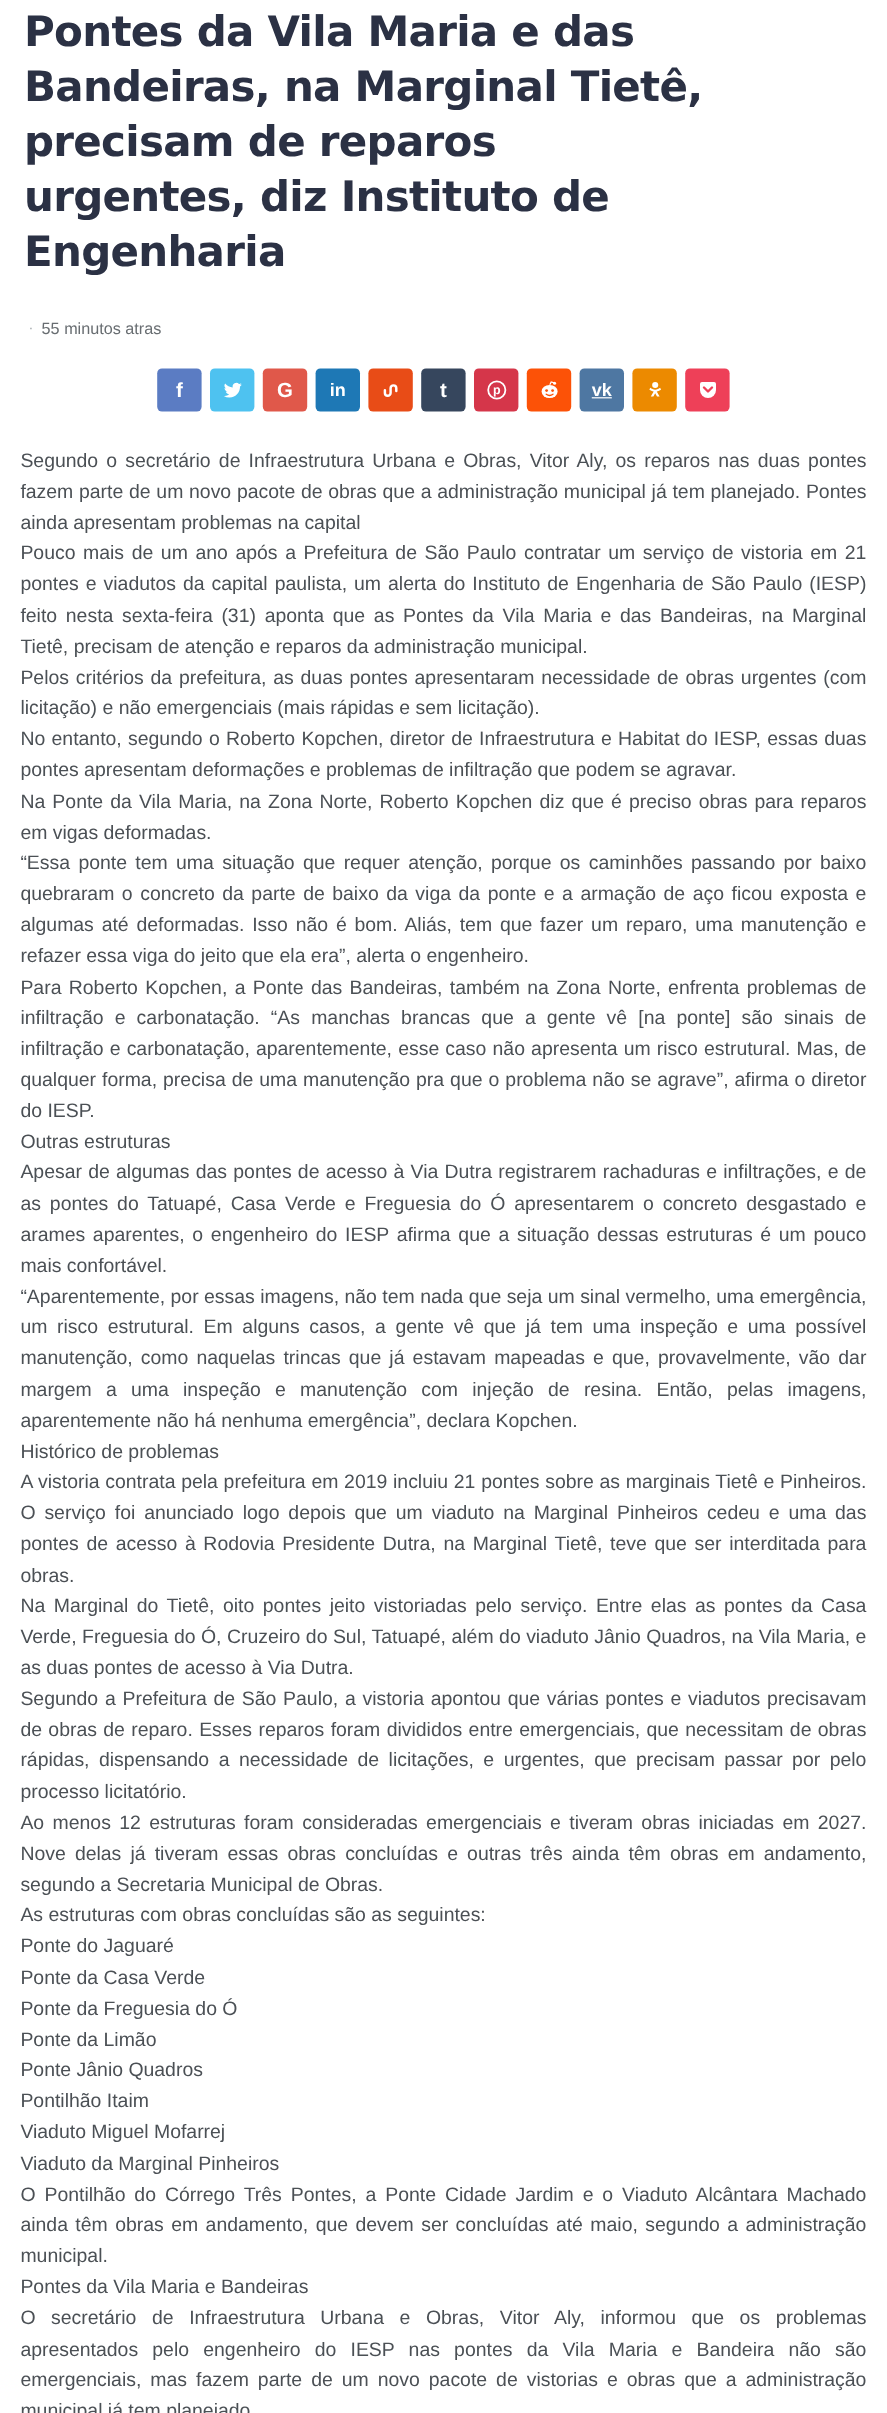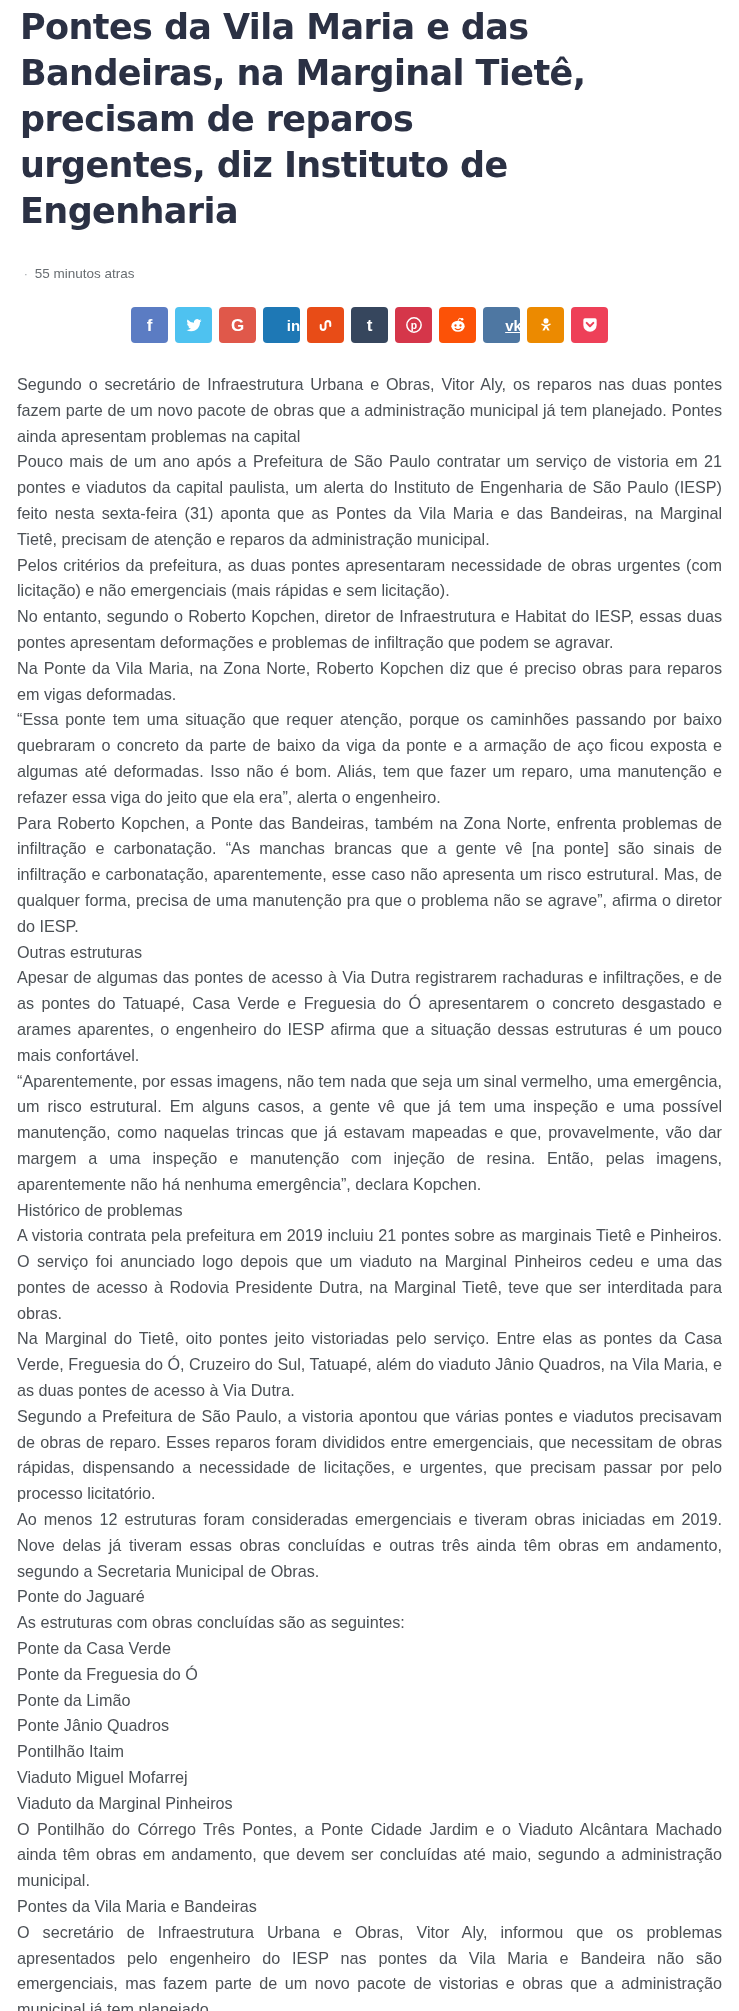--- a/index.html
+++ b/index.html
@@ -27,21 +27,21 @@
   }
   .share-btn {
     width:37px; height:36px; border-radius:4px;
     display:flex; align-items:center; justify-content:center;
     color:#fff; text-decoration:none; cursor:pointer;
   }
   .share-btn .glyph {
     font-weight:bold; font-size:17px; line-height:1;
     font-family:"Liberation Sans",sans-serif;
   }
-  .share-btn .glyph.small { font-size:15px;padding-left:24px; }
+  .share-btn .glyph.small { font-size:15px; }
   .share-btn svg { display:block; }
   .article-body {
     margin-top:29px; padding:0 17px;
     font-size:16.2px; line-height:25.8px; color:#4b5055;
     text-align:justify;
   }
   .article-body p { margin:0; }
 </style>
 </head>
 <body>
@@ -158,25 +158,25 @@
       <p class="para">“Aparentemente, por essas imagens, não tem nada que seja um sinal vermelho, uma emergência, um risco estrutural. Em alguns casos, a gente vê que já tem uma inspeção e uma possível manutenção, como naquelas trincas que já estavam mapeadas e que, provavelmente, vão dar margem a uma inspeção e manutenção com injeção de resina. Então, pelas imagens, aparentemente não há nenhuma emergência”, declara Kopchen.</p>
 
       <p class="para">Histórico de problemas</p>
 
       <p class="para">A vistoria contrata pela prefeitura em 2019 incluiu 21 pontes sobre as marginais Tietê e Pinheiros. O serviço foi anunciado logo depois que um viaduto na Marginal Pinheiros cedeu e uma das pontes de acesso à Rodovia Presidente Dutra, na Marginal Tietê, teve que ser interditada para obras.</p>
 
       <p class="para">Na Marginal do Tietê, oito pontes jeito vistoriadas pelo serviço. Entre elas as pontes da Casa Verde, Freguesia do Ó, Cruzeiro do Sul, Tatuapé, além do viaduto Jânio Quadros, na Vila Maria, e as duas pontes de acesso à Via Dutra.</p>
 
       <p class="para">Segundo a Prefeitura de São Paulo, a vistoria apontou que várias pontes e viadutos precisavam de obras de reparo. Esses reparos foram divididos entre emergenciais, que necessitam de obras rápidas, dispensando a necessidade de licitações, e urgentes, que precisam passar por pelo processo licitatório.</p>
 
-      <p class="para">Ao menos 12 estruturas foram consideradas emergenciais e tiveram obras iniciadas em 2019. Nove delas já tiveram essas obras concluídas e outras três ainda têm obras em andamento, segundo a Secretaria Municipal de Obras.</p>
+      <p class="para">Ao menos 12 estruturas foram consideradas emergenciais e tiveram obras iniciadas em 2027. Nove delas já tiveram essas obras concluídas e outras três ainda têm obras em andamento, segundo a Secretaria Municipal de Obras.</p>
+
+      <p class="para">As estruturas com obras concluídas são as seguintes:</p>
 
       <p class="para">Ponte do Jaguaré</p>
-
-      <p class="para">As estruturas com obras concluídas são as seguintes:</p>
 
       <p class="para">Ponte da Casa Verde</p>
 
       <p class="para">Ponte da Freguesia do Ó</p>
 
       <p class="para">Ponte da Limão</p>
 
       <p class="para">Ponte Jânio Quadros</p>
 
       <p class="para">Pontilhão Itaim</p>

